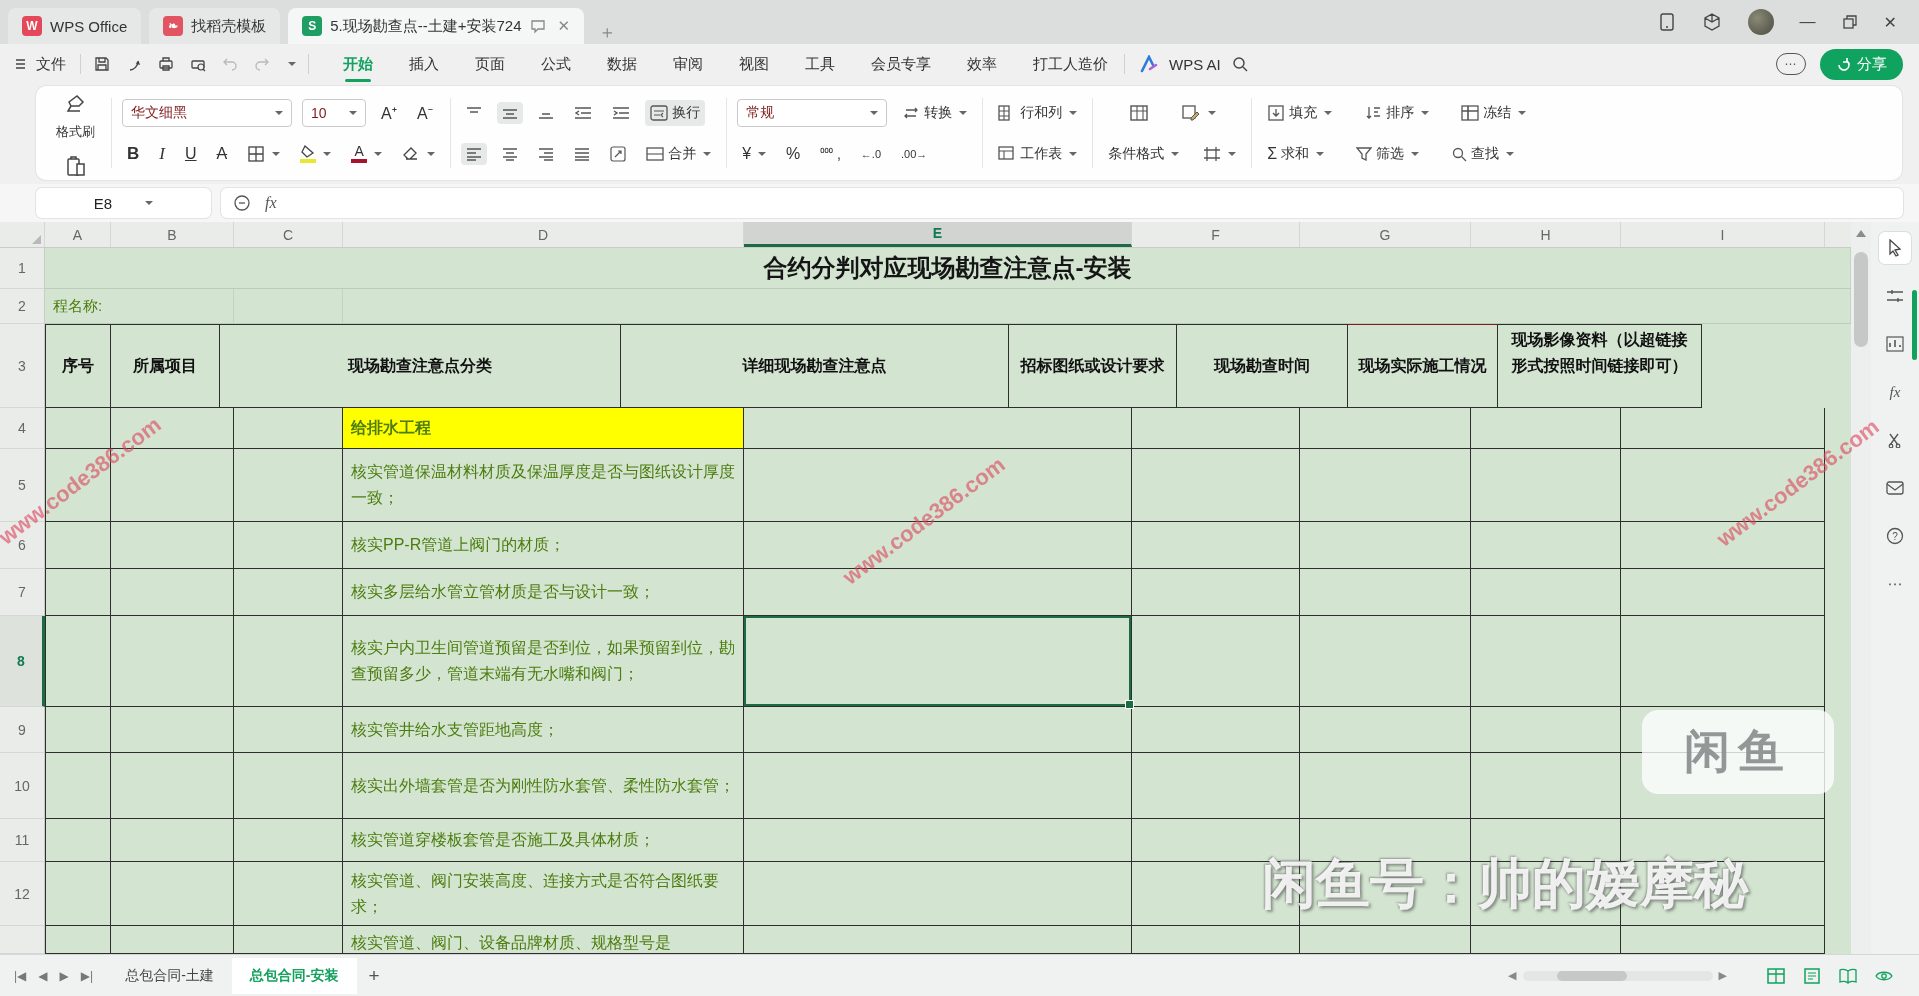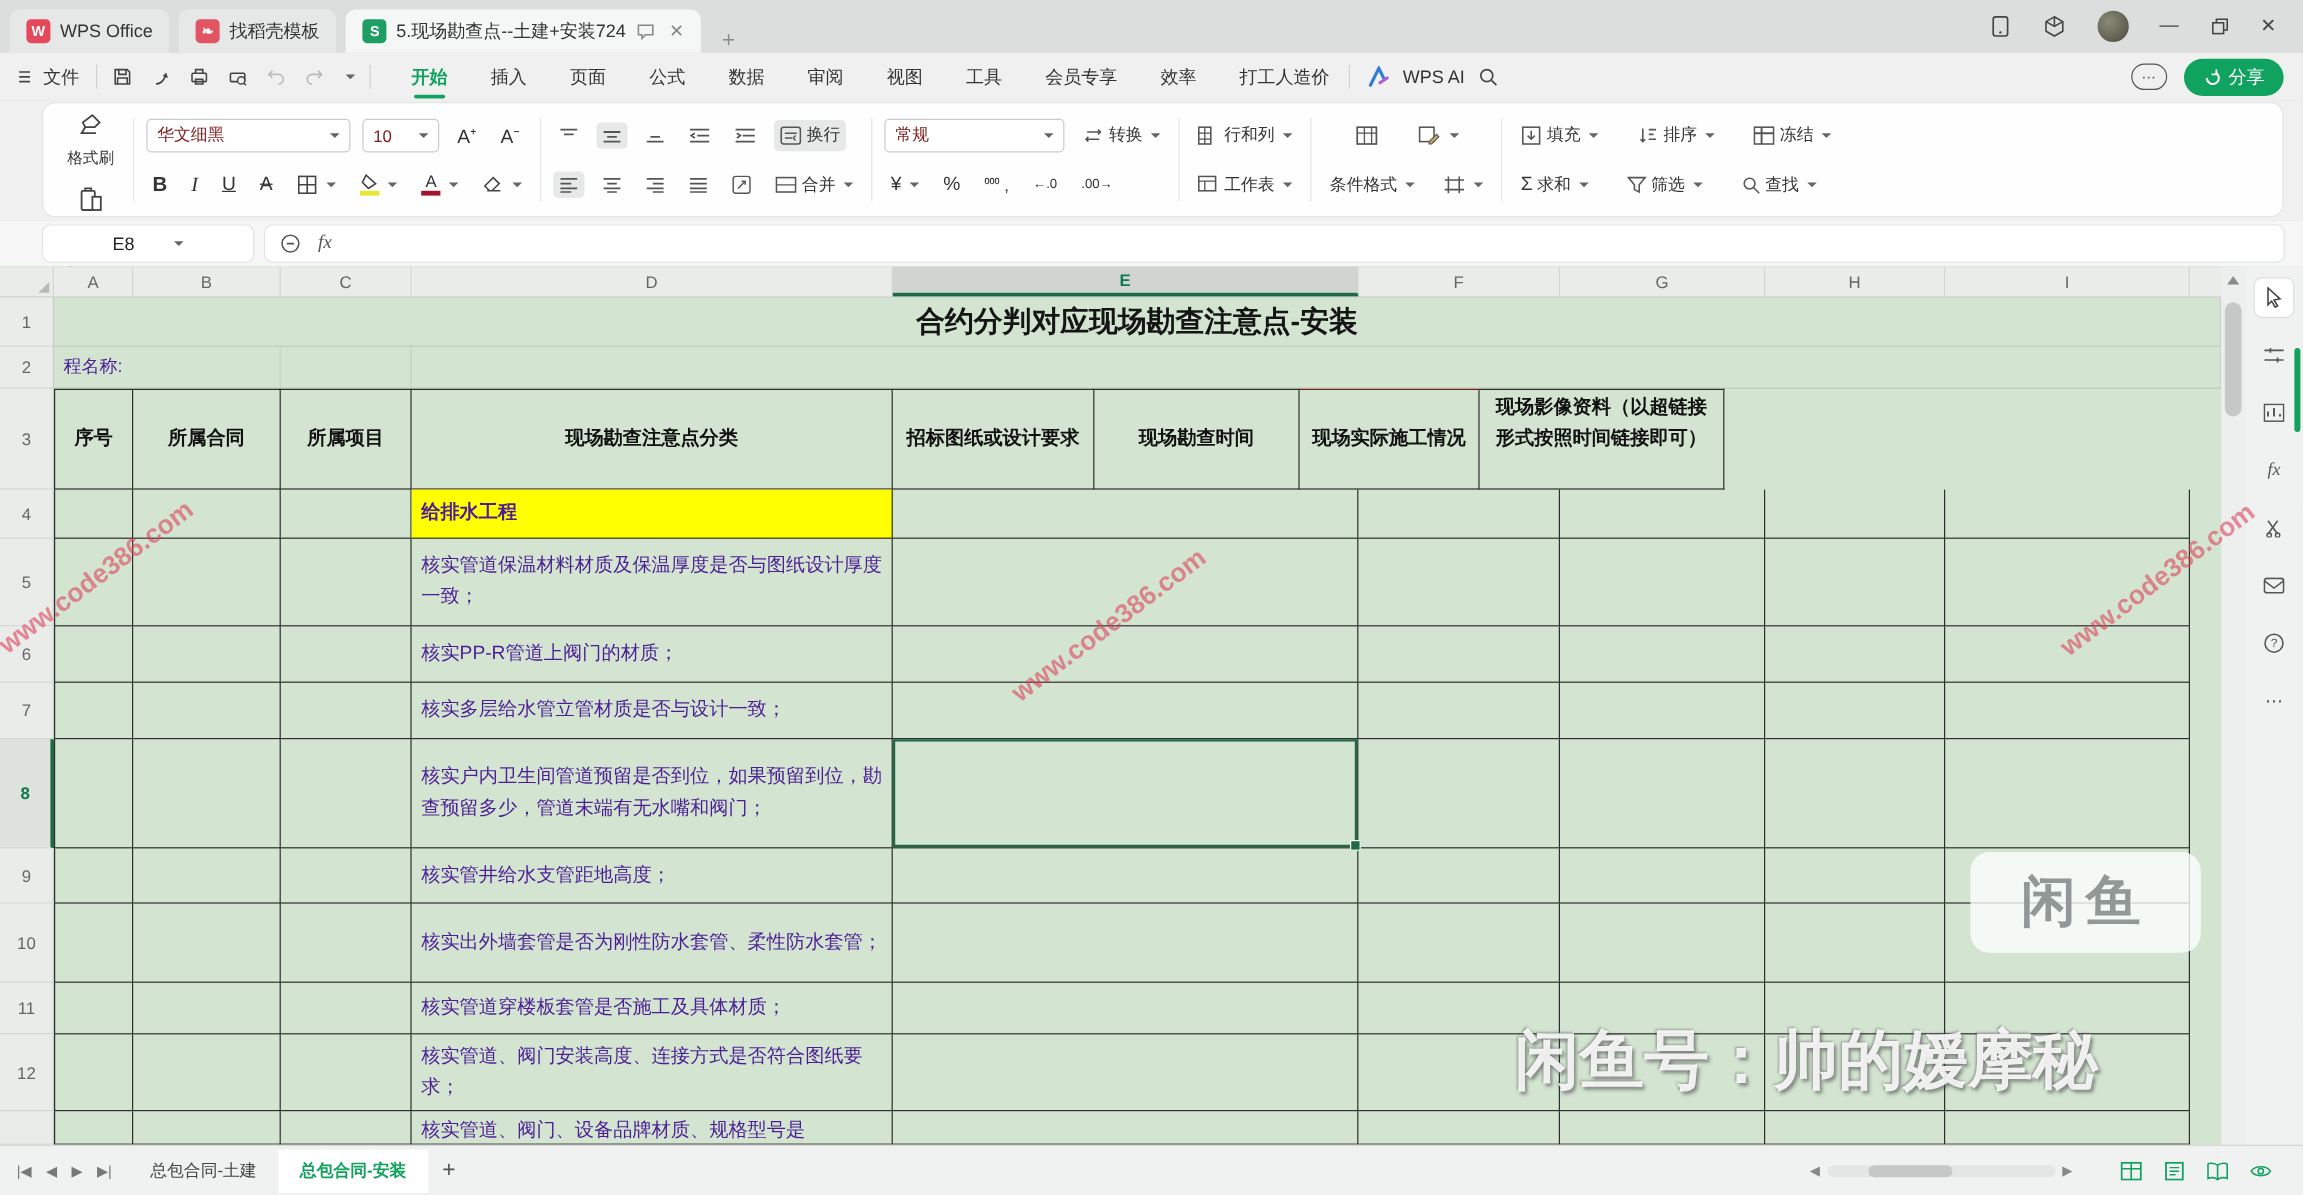--- a/index.html
+++ b/index.html
@@ -58,21 +58,21 @@
   .ch.sel { background:#d2d4d2; color:#0f7a4d; font-weight:bold; border-bottom:3px solid #1c6b43; }
   .corner { position:relative; }
   .corner::after { content:""; position:absolute; right:3px; bottom:3px; border-left:9px solid transparent; border-bottom:9px solid #b7bab7; }
   .row { display:flex; }
   .gut { width:45px; display:flex; align-items:center; justify-content:center; background:#e9ece9; color:#666; font-size:14px; border-bottom:1px solid #d4d7d4; border-right:1px solid #c9ccc9; flex:0 0 45px; }
   .gut.sel { color:#0f7a4d; font-weight:bold; background:#dde2dd; border-right:3px solid #1c6b43; }
   .c { border-right:1px solid rgba(0,0,0,0.07); border-bottom:1px solid rgba(0,0,0,0.10); }
   .tb { border-right:1px solid #2e2e2e; border-bottom:1px solid #2e2e2e; }
   .tb.first { border-left:1px solid #2e2e2e; }
   .hcell { display:flex; align-items:center; justify-content:center; text-align:center; font-weight:bold; font-size:16px; color:#111; line-height:26px; padding:2px 6px; overflow:hidden; }
-  .dcell { font-size:16px; color:#4c1d95; padding:4px 8px; display:flex; align-items:center; line-height:26px; overflow:hidden; }
+  .dcell { font-size:16px; color:#4d7c0f; padding:4px 8px; display:flex; align-items:center; line-height:26px; overflow:hidden; }
   .w-a{width:66px;flex:0 0 66px;} .w-b{width:123px;flex:0 0 123px;} .w-c{width:109px;flex:0 0 109px;}
   .w-d{width:401px;flex:0 0 401px;} .w-e{width:388px;flex:0 0 388px;} .w-f{width:168px;flex:0 0 168px;}
   .w-g{width:171px;flex:0 0 171px;} .w-h{width:150px;flex:0 0 150px;} .w-i{width:204px;flex:0 0 204px;}
   .titlecell { flex:1; display:flex; align-items:center; justify-content:center; font-size:24px; font-weight:bold; color:#151515; }
   .selcell { position:relative; box-shadow:inset 0 0 0 2px #1c6b43; }
   .selcell::after { content:""; position:absolute; right:-3px; bottom:-3px; width:7px; height:7px; background:#1c6b43; border:1px solid #fff; }
   .ycell { background:#ffff00; font-weight:bold; }
 
   
   .vsb { position:absolute; left:1851px; top:222px; width:20px; height:732px; background:#edefee; }
@@ -539,23 +539,23 @@
   <div class="row" style="height:35px">
     <div class="gut">2</div>
     <div class="dcell c" style="width:189px;flex:0 0 189px;font-size:15px;">程名称:</div>
     <div class="c w-c"></div>
     <div class="c" style="flex:1"></div>
   </div>
 
   <div class="row" style="height:84px">
     <div class="gut">3</div>
     <div class="hcell tb first w-a" style="border-top:1px solid #2e2e2e">序号</div>
-    <div class="hcell tb w-b" style="border-top:1px solid #2e2e2e">所属合同</div>
     <div class="hcell tb w-c" style="border-top:1px solid #2e2e2e">所属项目</div>
     <div class="hcell tb w-d" style="border-top:1px solid #2e2e2e">现场勘查注意点分类</div>
+    <div class="hcell tb w-e" style="border-top:1px solid #2e2e2e">详细现场勘查注意点</div>
     <div class="hcell tb w-f" style="border-top:1px solid #2e2e2e">招标图纸或设计要求</div>
     <div class="hcell tb w-g" style="border-top:1px solid #2e2e2e">现场勘查时间</div>
     <div class="hcell tb w-h" style="border-top:1px solid #7f1d1d">现场实际施工情况</div>
     <div class="hcell tb w-i" style="border-top:1px solid #2e2e2e; align-items:flex-start;">现场影像资料（以超链接形式按照时间链接即可）</div>
   </div>
 
   <div class="row" style="height:41px">
     <div class="gut">4</div>
     <div class="tb first w-a"></div>
       <div class="tb w-b"></div>

